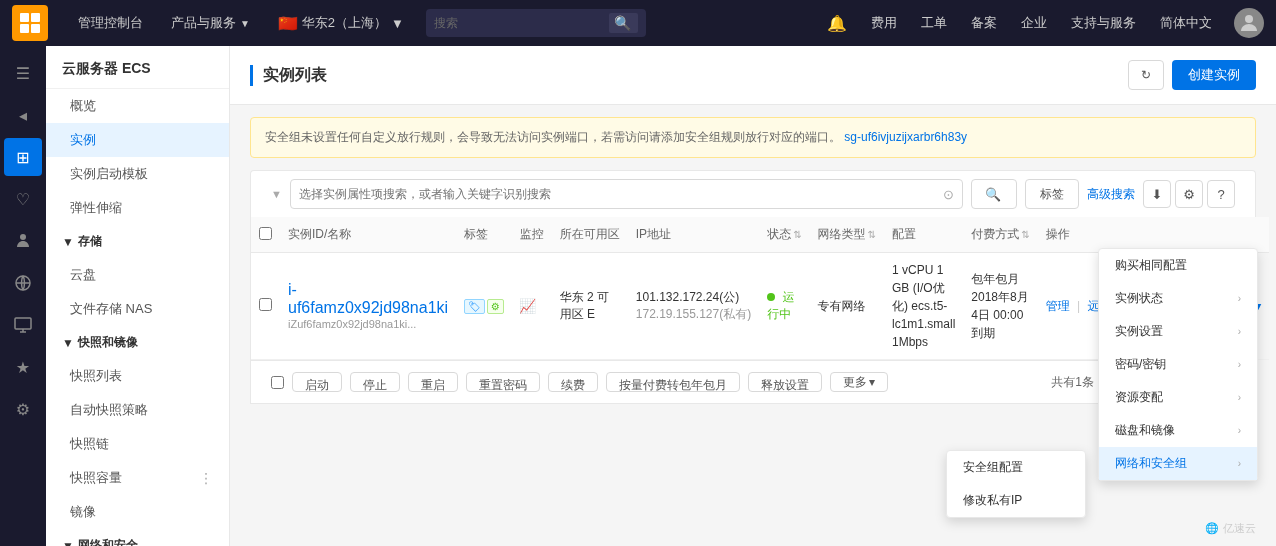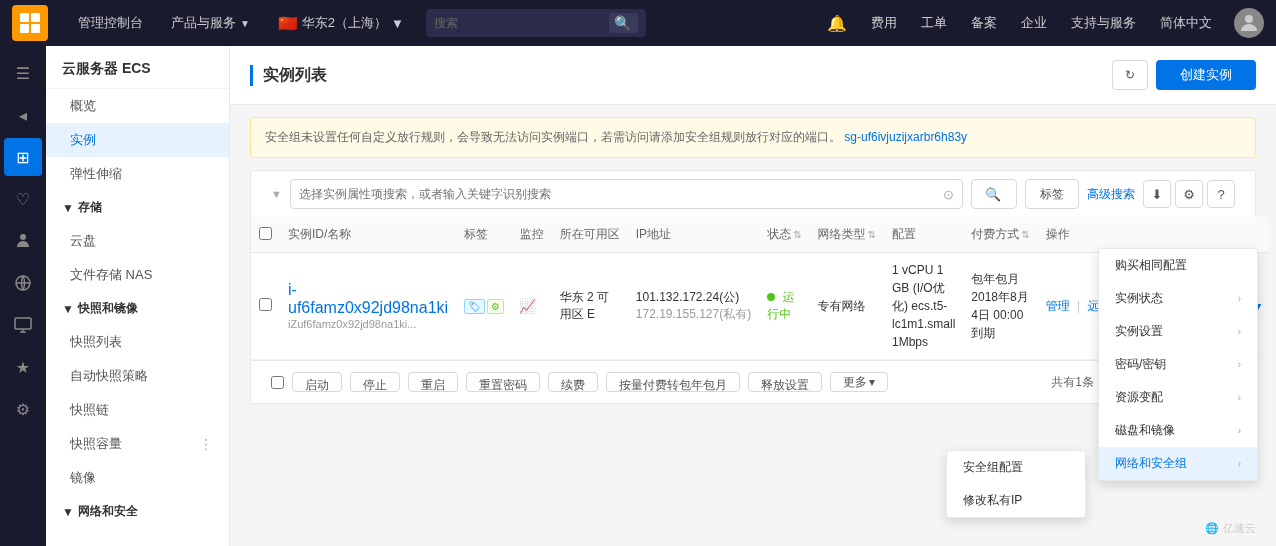--- a/index.html
+++ b/index.html
@@ -151,21 +151,21 @@
     }
     .header-actions { display: flex; gap: 8px; }
     .btn-refresh {
       background: #fff; border: 1px solid #d9d9d9;
       border-radius: 4px; padding: 6px 12px;
       cursor: pointer; font-size: 12px; color: #555;
     }
     .btn-primary {
       background: #0073e6; color: #fff;
       border: none; border-radius: 4px;
-      padding: 6px 24px; cursor: pointer; font-size: 13px;
+      padding: 6px 16px; cursor: pointer; font-size: 13px;
     }
 
     
     .alert-bar {
       background: #fffbe6;
       border: 1px solid #ffe58f;
       margin: 12px 20px;
       padding: 10px 14px;
       border-radius: 4px;
       font-size: 12px; color: #666;
@@ -391,20 +391,21 @@
         </svg>
     </div>
     <div class="icon-sidebar-item">★</div>
     <div class="icon-sidebar-item">⚙</div>
   </div>
 
   <div class="left-nav">
     <div class="left-nav-title">云服务器 ECS</div>
     <div class="left-nav-item">概览</div>
     <div class="left-nav-item active">实例</div>
+    <div class="left-nav-item">实例启动模板</div>
     <div class="left-nav-item">弹性伸缩</div>
     <div class="left-nav-group">
       <span>▼</span>
       <span>存储</span>
     </div>
     <div class="left-nav-item">云盘</div>
     <div class="left-nav-item">文件存储 NAS</div>
     <div class="left-nav-group">
       <span>▼</span>
       <span>快照和镜像</span>

